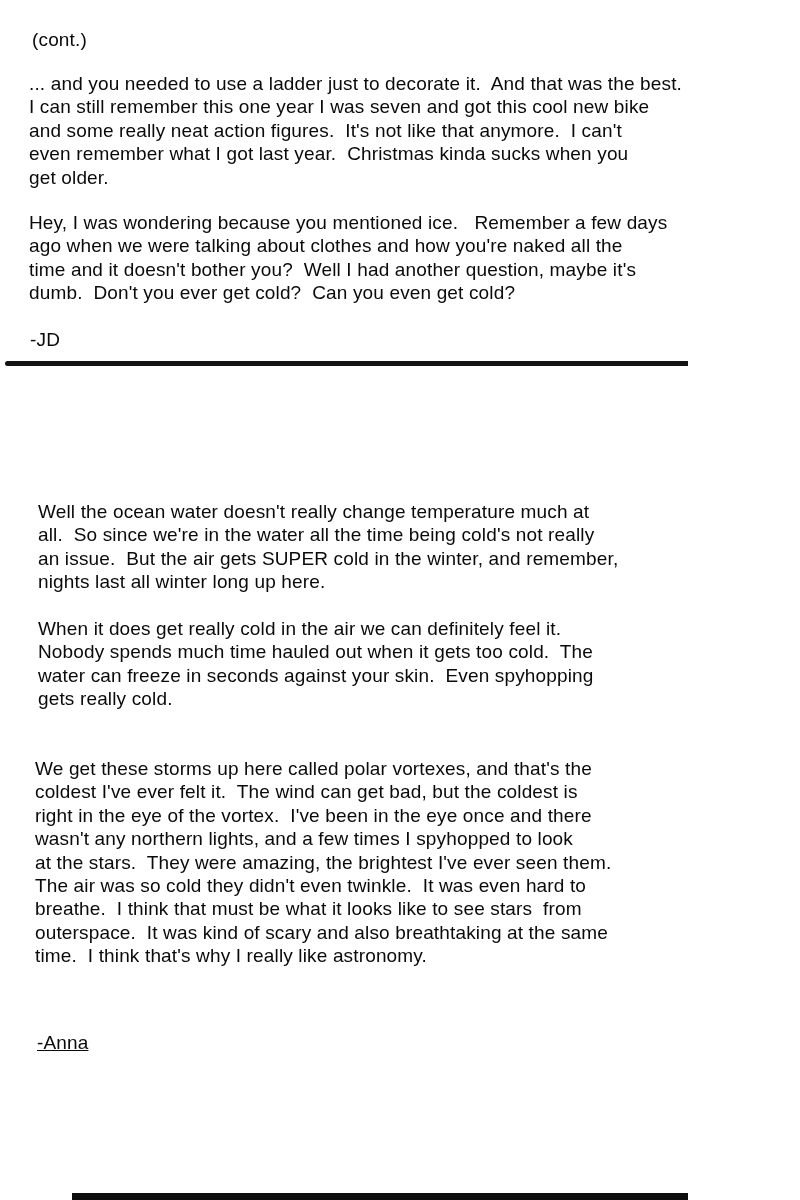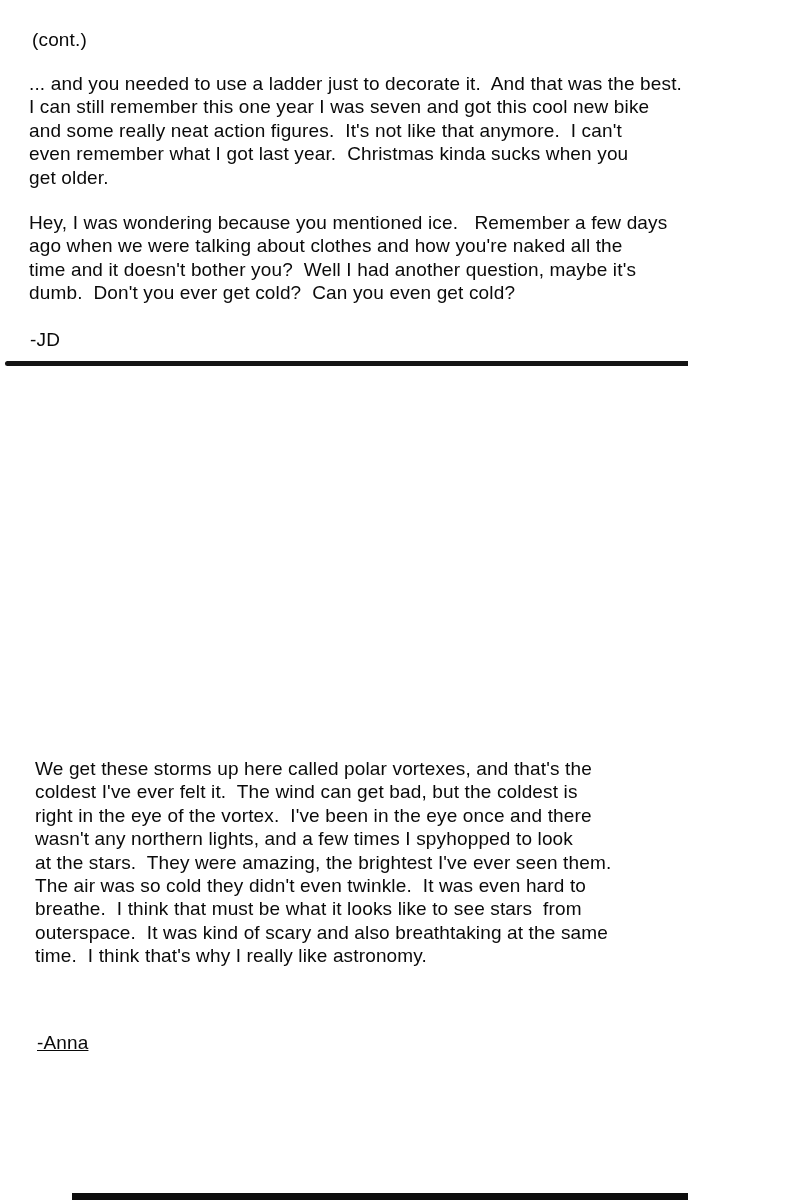--- a/index.html
+++ b/index.html
@@ -52,21 +52,29 @@
   <div class="txt" style="left:29px; top:211px;">Hey, I was wondering because you mentioned ice.   Remember a few days
 ago when we were talking about clothes and how you're naked all the
 time and it doesn't bother you?  Well I had another question, maybe it's
 dumb.  Don't you ever get cold?  Can you even get cold?</div>
 
   <div class="txt" style="left:30px; top:328px;">-JD</div>
 
   <div class="divider" style="left:5px; top:361px; width:733px; height:4.5px;"></div>
 
 
+  <div class="txt" style="left:38px; top:500px;">Well the ocean water doesn't really change temperature much at
+all.  So since we're in the water all the time being cold's not really
+an issue.  But the air gets SUPER cold in the winter, and remember,
+nights last all winter long up here.</div>
 
+  <div class="txt" style="left:38px; top:617px;">When it does get really cold in the air we can definitely feel it.
+Nobody spends much time hauled out when it gets too cold.  The
+water can freeze in seconds against your skin.  Even spyhopping
+gets really cold.</div>
 
   <div class="txt" style="left:35px; top:728px;margin-top:29px;">We get these storms up here called polar vortexes, and that's the
 coldest I've ever felt it.  The wind can get bad, but the coldest is
 right in the eye of the vortex.  I've been in the eye once and there
 wasn't any northern lights, and a few times I spyhopped to look
 at the stars.  They were amazing, the brightest I've ever seen them.
 The air was so cold they didn't even twinkle.  It was even hard to
 breathe.  I think that must be what it looks like to see stars  from
 outerspace.  It was kind of scary and also breathtaking at the same
 time.  I think that's why I really like astronomy.</div>

